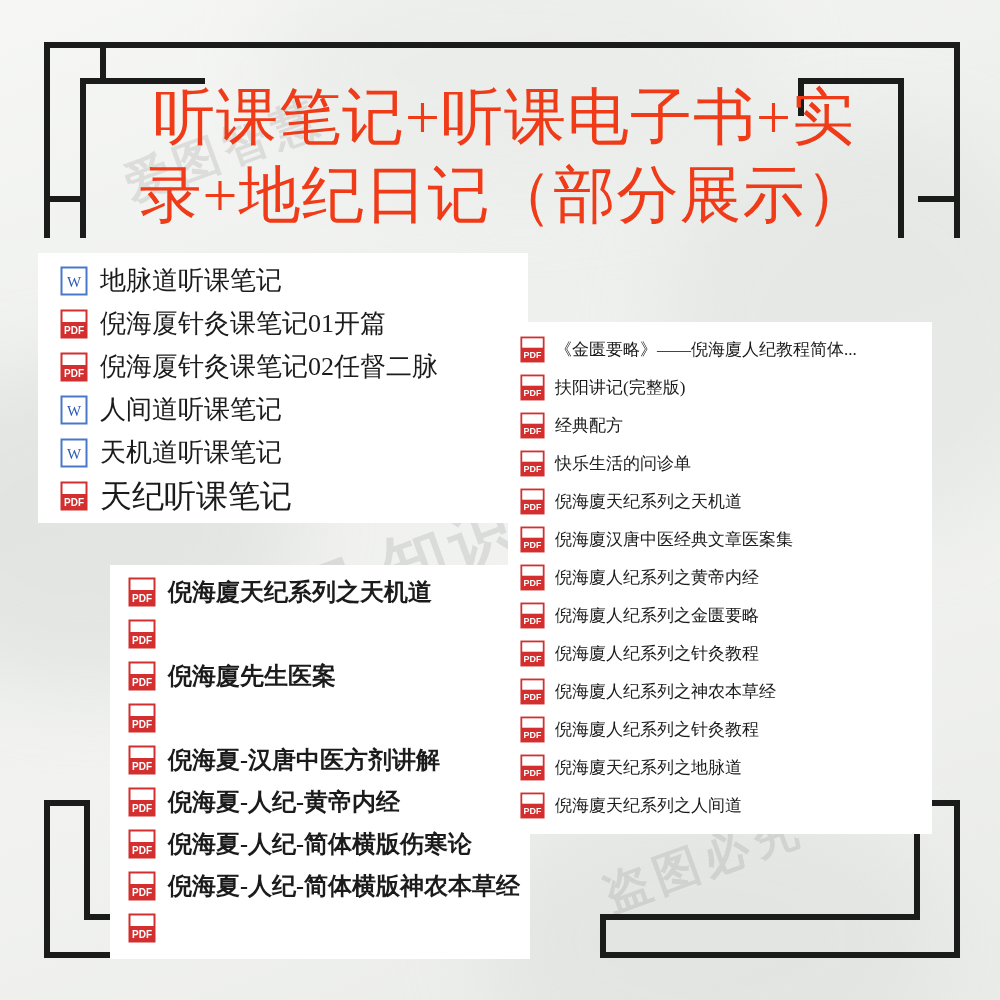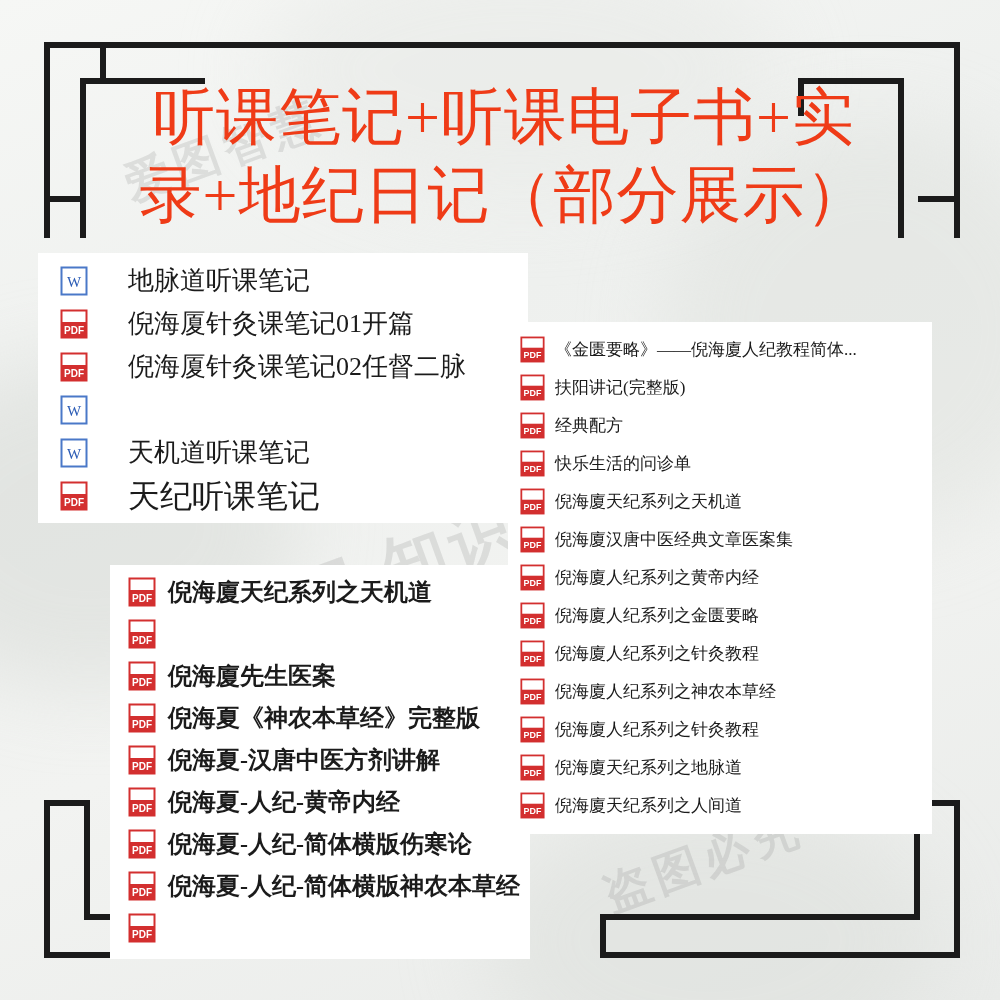--- a/index.html
+++ b/index.html
@@ -118,21 +118,21 @@
   .panel-c .icon { width: 25px; height: 27px; }
 
   .icon svg { display: block; width: 100%; height: 100%; }
 
   .fname {
     font-family: "Liberation Serif", serif;
     font-size: 25px;
     color: #1b1b1b;
     line-height: 1;
   }
-  .panel-a .fname { font-size: 26px; margin-left: 28px; }
+  .panel-a .fname { font-size: 26px; }
   .panel-b .fname { font-size: 24px; font-weight: 600; }
   .panel-c .fname { font-size: 17px; }
 
   .title-over { position: relative; z-index: 7; }
 </style>
 </head>
 <body>
 
 <div class="page">
 
@@ -212,20 +212,21 @@
       <span class="fname">倪海厦针灸课笔记02任督二脉</span>
     </div>
 
     <div class="row">
       <span class="icon">
         <svg viewBox="0 0 28 30">
             <rect x="1.5" y="1.5" width="25" height="27" fill="#ffffff" stroke="#4a78c8" stroke-width="2"></rect>
             <text x="14" y="21" font-size="15" font-family="Liberation Serif, serif" fill="#2a5bb5" text-anchor="middle">W</text>
           </svg>
       </span>
+      <span class="fname">人间道听课笔记</span>
     </div>
 
     <div class="row">
       <span class="icon">
         <svg viewBox="0 0 28 30">
             <rect x="1.5" y="1.5" width="25" height="27" fill="#ffffff" stroke="#4a78c8" stroke-width="2"></rect>
             <text x="14" y="21" font-size="15" font-family="Liberation Serif, serif" fill="#2a5bb5" text-anchor="middle">W</text>
           </svg>
       </span>
       <span class="fname">天机道听课笔记</span>
@@ -279,21 +280,20 @@
     </div>
 
     <div class="row">
       <span class="icon">
         <svg viewBox="0 0 28 30">
             <rect x="1.5" y="1.5" width="25" height="27" fill="#ffffff" stroke="#d32f2f" stroke-width="2"></rect>
             <rect x="1.5" y="13" width="25" height="15.5" fill="#d32f2f"></rect>
             <text x="14" y="25" font-size="10" font-family="Liberation Sans, sans-serif" font-weight="bold" fill="#ffffff" text-anchor="middle">PDF</text>
           </svg>
       </span>
-      <span class="fname">倪海夏《神农本草经》完整版</span>
     </div>
 
     <div class="row">
       <span class="icon">
         <svg viewBox="0 0 28 30">
             <rect x="1.5" y="1.5" width="25" height="27" fill="#ffffff" stroke="#d32f2f" stroke-width="2"></rect>
             <rect x="1.5" y="13" width="25" height="15.5" fill="#d32f2f"></rect>
             <text x="14" y="25" font-size="10" font-family="Liberation Sans, sans-serif" font-weight="bold" fill="#ffffff" text-anchor="middle">PDF</text>
           </svg>
       </span>

